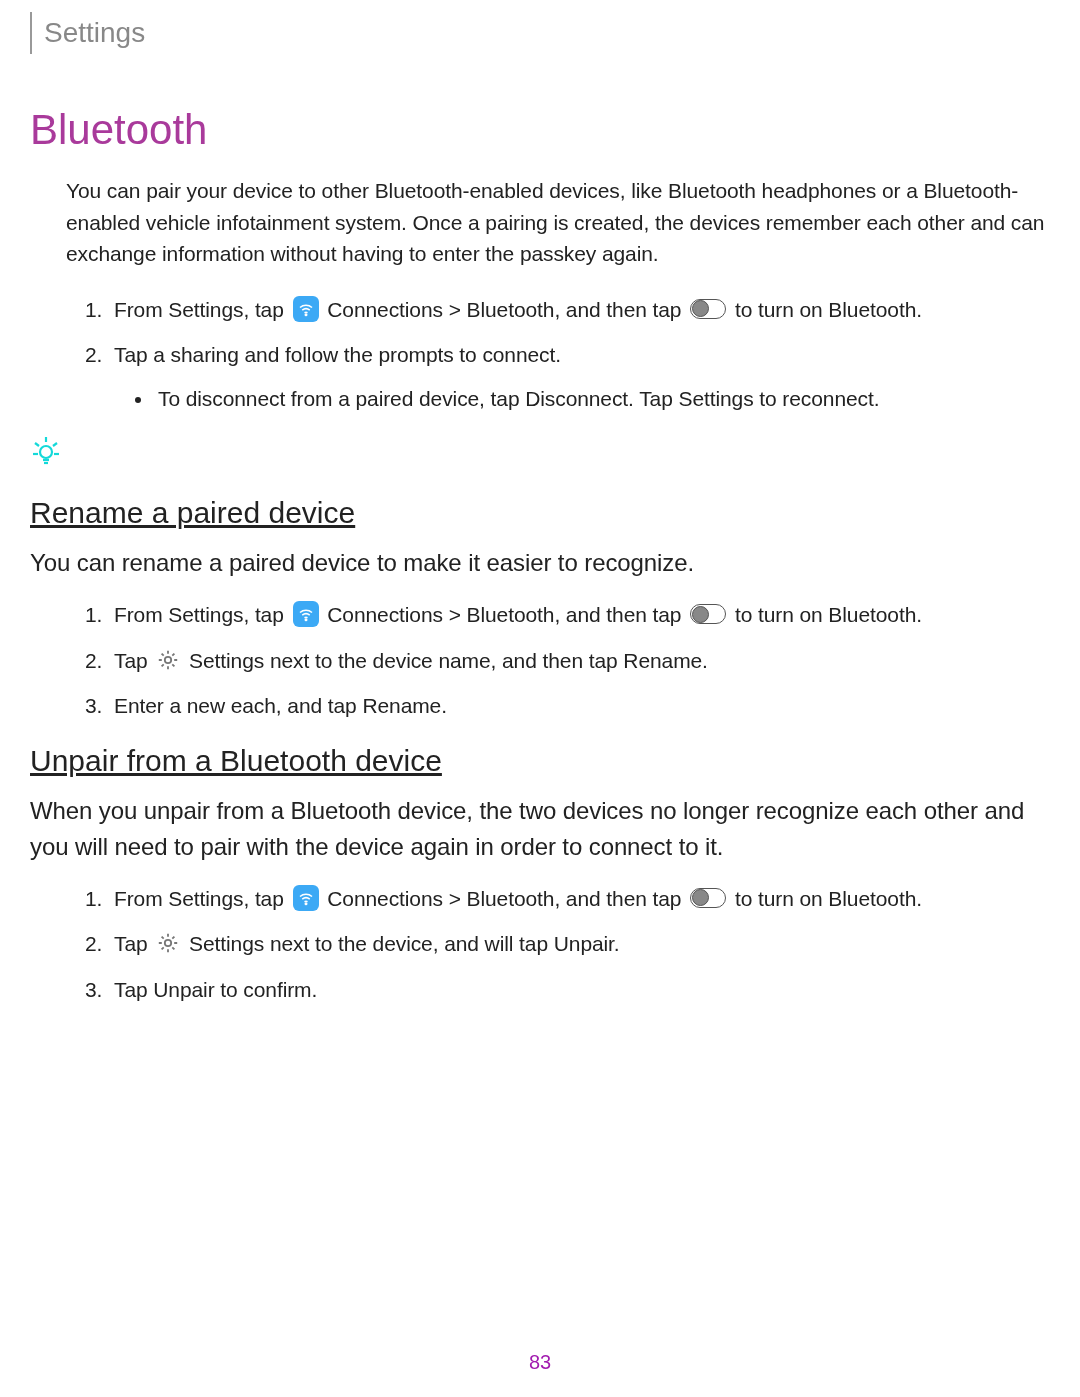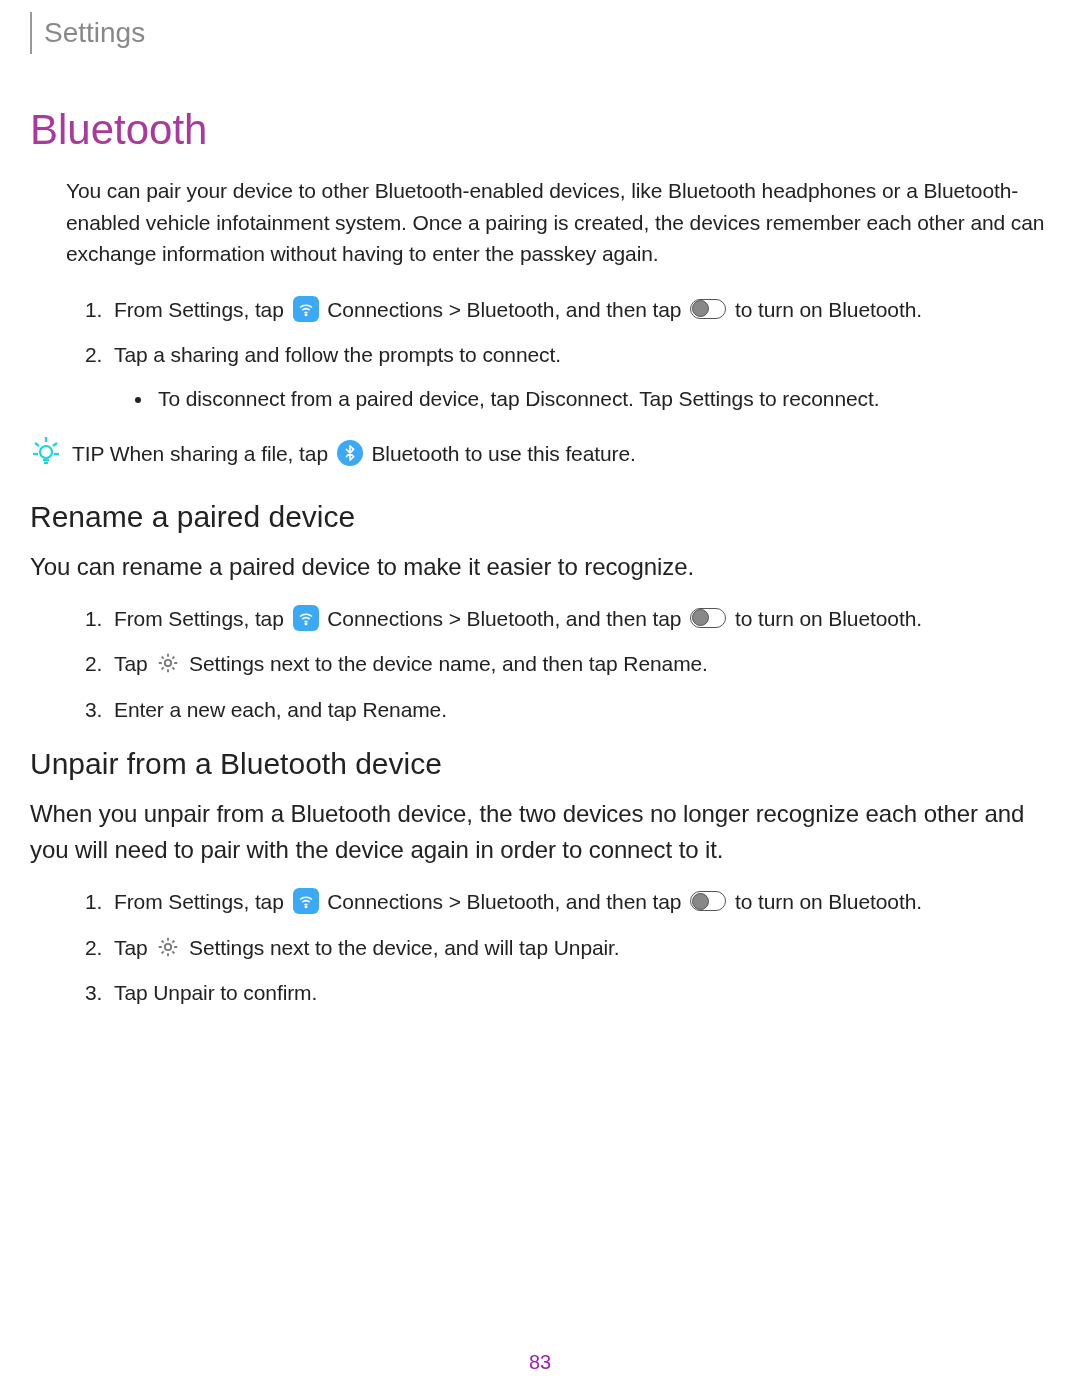--- a/index.html
+++ b/index.html
@@ -115,20 +115,21 @@
     height: 32px;
     flex-shrink: 0;
   }
   .bulb-icon svg { width: 32px; height: 32px; }
   .tip-text { font-size: 21px; padding-top: 4px; letter-spacing: -0.1px; }
   .sub-heading {
     font-size: 30px;
     font-weight: 400;
     margin-top: 8px;
     margin-bottom: 10px;
+    text-decoration: underline;
   }
   .sub-intro { font-size: 24px; margin-bottom: 18px; letter-spacing: -0.1px; }
   .page-number {
     position: absolute;
     bottom: 20px;
     left: 50%;
     transform: translateX(-50%);
     font-size: 20px;
     color: #a21caf;
   }
@@ -173,28 +174,20 @@
       <circle cx="16" cy="18" r="6"></circle>
       <line x1="16" y1="3" x2="16" y2="8"></line>
       <line x1="5" y1="9" x2="9" y2="12"></line>
       <line x1="27" y1="9" x2="23" y2="12"></line>
       <line x1="3" y1="20" x2="8" y2="20"></line>
       <line x1="29" y1="20" x2="24" y2="20"></line>
       <line x1="13" y1="26" x2="19" y2="26"></line>
       <line x1="14" y1="29" x2="18" y2="29"></line>
     </svg>
   </span>
-  <div class="tip-text">
-    <span class="bold">TIP</span><span> When sharing a file, tap </span><span class="inline-icon bt-icon">
-        <svg viewBox="0 0 14 20" fill="none" stroke="#fff" stroke-width="1.8" stroke-linejoin="round" stroke-linecap="round">
-          <path d="M3 6l8 8-4 4V2l4 4-8 8"></path>
-        </svg>
-      </span>
-    <span class="bold">Bluetooth</span><span> to use this feature.</span>
-  </div>
 </div>
 
 <h2 class="sub-heading">Rename a paired device</h2>
 <p class="sub-intro">You can rename a paired device to make it easier to recognize.</p>
 <ol>
   <li>
     <span>From Settings, tap </span><span class="inline-icon wifi-icon">
         <svg viewBox="0 0 24 24" fill="none" stroke="#fff" stroke-width="2">
           <path d="M4 10a12 12 0 0 1 16 0"></path>
           <path d="M7 13.5a8 8 0 0 1 10 0"></path>

